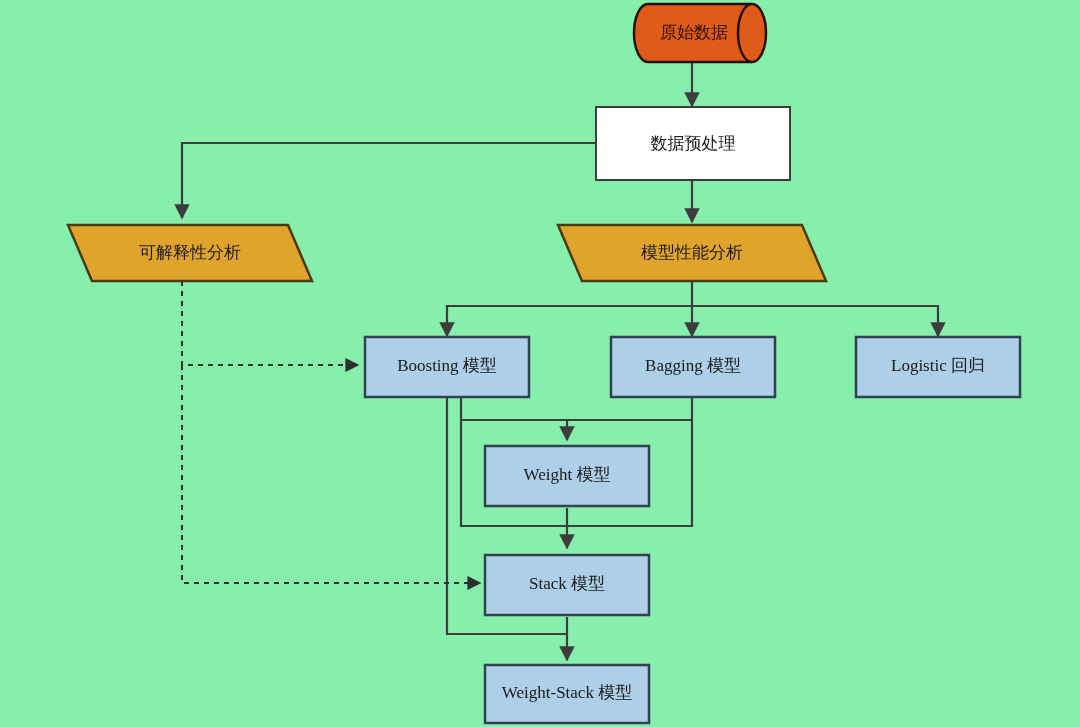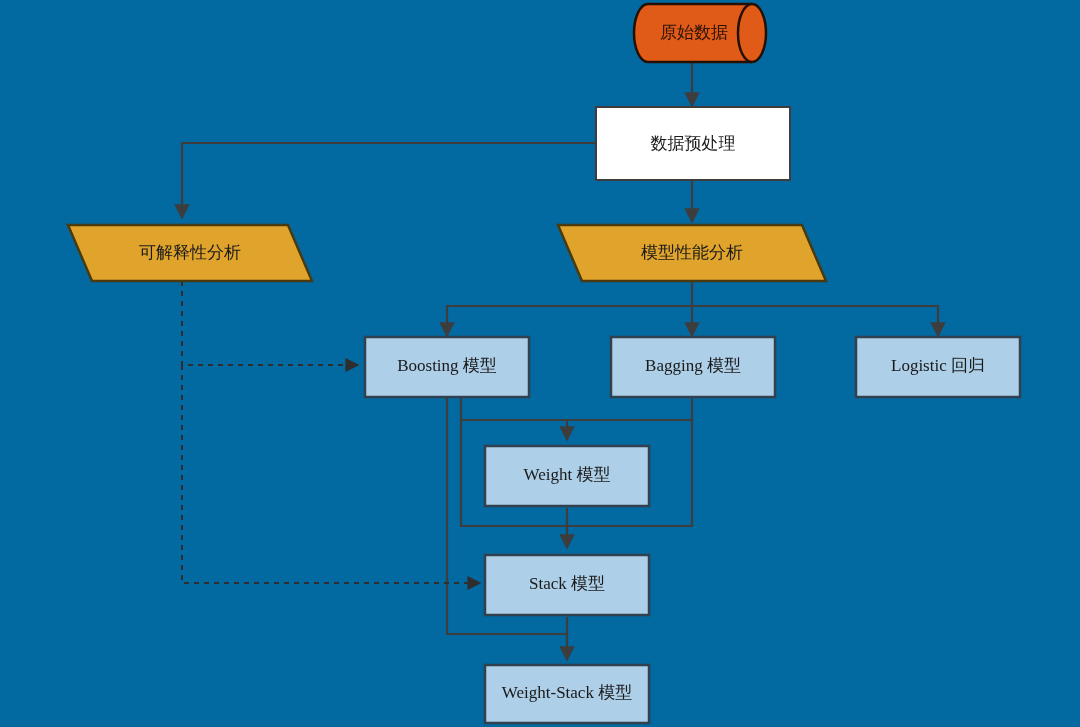--- a/index.html
+++ b/index.html
@@ -4,21 +4,21 @@
 <style>
   html, body {
     margin: 0;
     padding: 0;
     background: #ffffff;
   }
   #canvas-wrap {
     position: relative;
     width: 1080px;
     height: 727px;
-    background: #0369a1;
+    background: #86efac;
     overflow: hidden;
     font-family: "Liberation Serif", "DejaVu Serif", serif;
   }
   svg#flow {
     display: block;
     width: 1080px;
     height: 727px;
   }
   .node-label {
     font-family: "Liberation Serif", "DejaVu Serif", serif;

